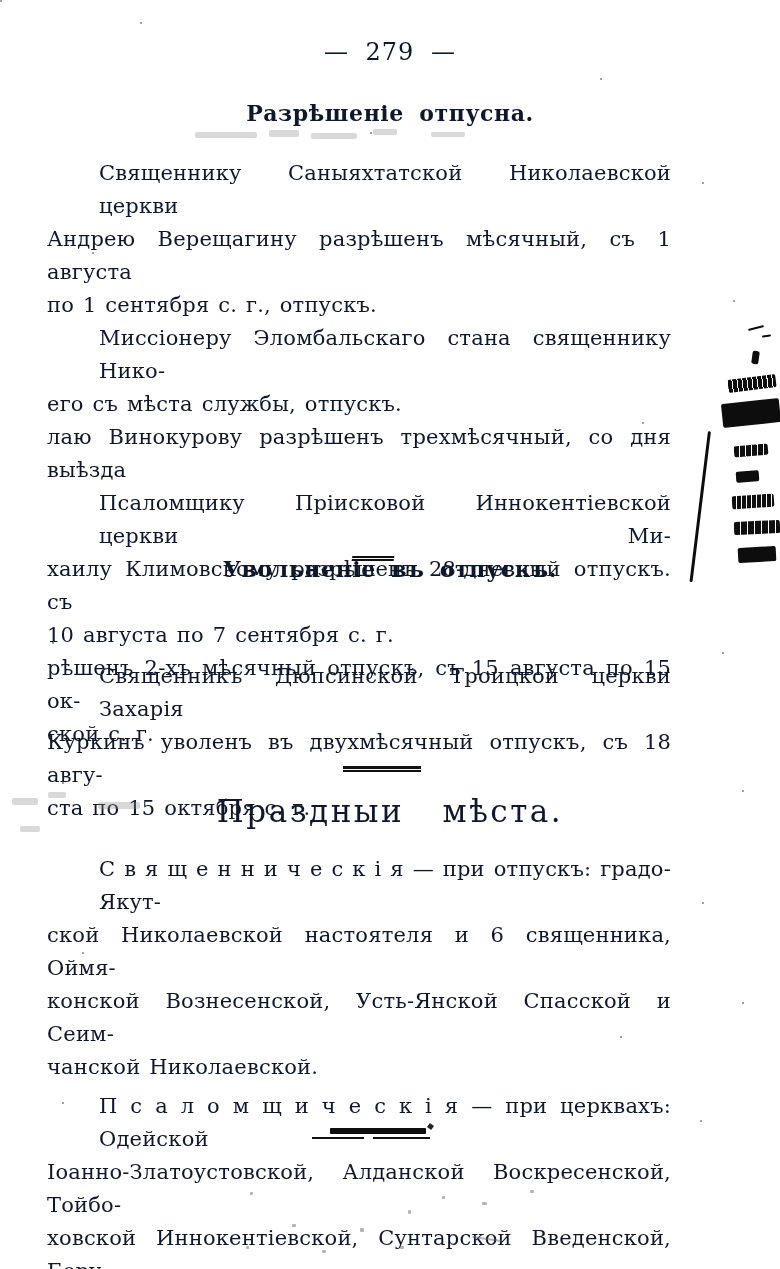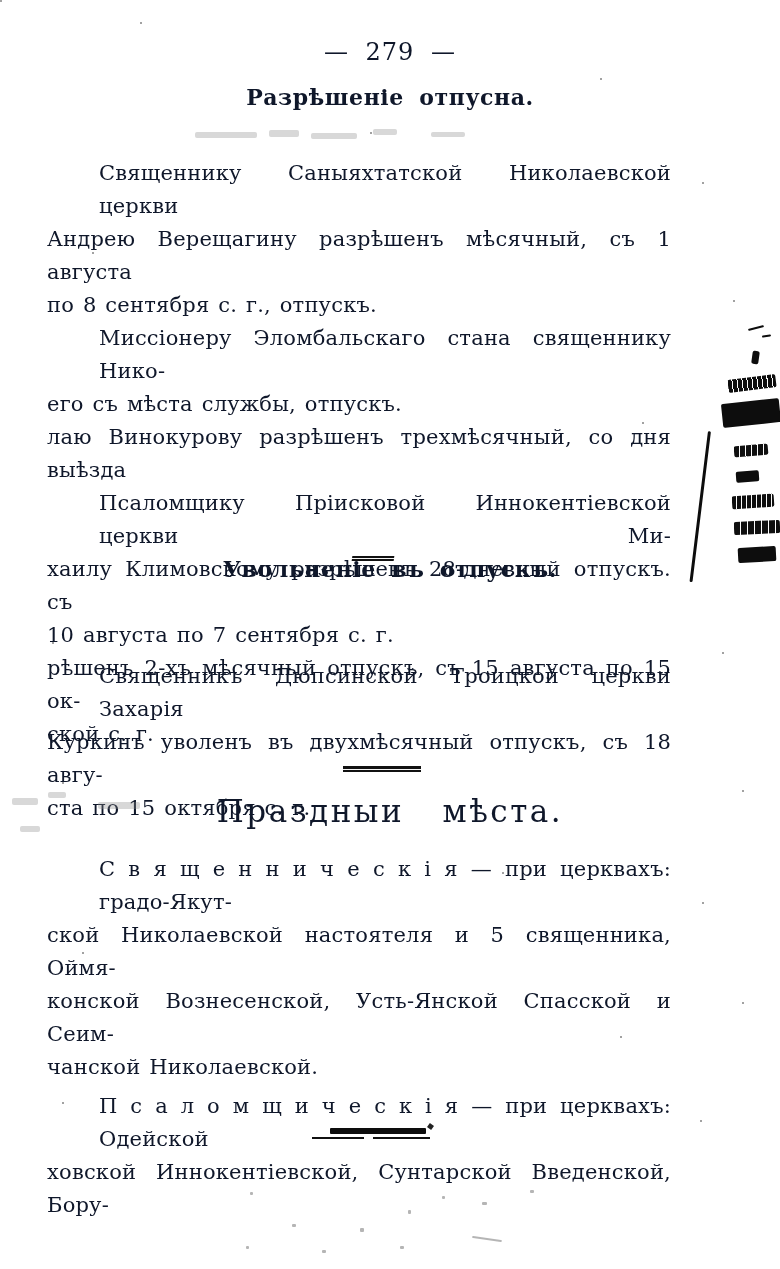--- a/index.html
+++ b/index.html
@@ -9,21 +9,21 @@
     font-family:"DejaVu Serif","Liberation Serif",serif;
   }
   .pagenum{
     position:absolute;top:38px;left:0;width:780px;text-align:center;
     font-size:24px;letter-spacing:1px;word-spacing:8px;
   }
   .h-bold{
     position:absolute;left:0;width:780px;margin:0;text-align:center;
     font-size:22px;font-weight:bold;letter-spacing:.6px;word-spacing:7px;
   }
-  .h1{top:84px;}
+  .h1{top:100px;}
   .h2{top:556px;}
   .h-display{
     position:absolute;top:793px;left:0;width:780px;margin:0;text-align:center;
     font-size:31px;font-weight:400;letter-spacing:2.5px;word-spacing:26px;
   }
   .body{position:absolute;left:47px;width:624px;}
   .b1{top:157px;}
   .b2{top:660px;}
   .b3{top:853px;}
   .p7{margin-top:6px;}
@@ -99,21 +99,21 @@
     <span class="bar s1"></span>
     <span class="bar s2"></span>
     <span class="bar s3"></span>
     <span class="bar s4"></span>
     <span class="bar s5"></span>
   </div>
 
   <div class="body b1">
     <div class="ln ind j">Священнику Саныяхтатской Николаевской церкви</div>
     <div class="ln j">Андрею Верещагину разрѣшенъ мѣсячный, съ 1 августа</div>
-    <div class="ln last">по 8 сентября с. г., отпускъ.</div>
+    <div class="ln last">по 1 сентября с. г., отпускъ.</div>
     <div class="ln ind j">Миссіонеру Эломбальскаго стана священнику Нико-</div>
     <div class="ln last">его съ мѣста службы, отпускъ.</div>
     <div class="ln j">лаю Винокурову разрѣшенъ трехмѣсячный, со дня выѣзда</div>
     <div class="ln ind j">Псаломщику Пріисковой Иннокентіевской церкви Ми-</div>
     <div class="ln j">хаилу Климовскому разрѣшенъ 28-дневный отпускъ. съ</div>
     <div class="ln last">10 августа по 7 сентября с. г.</div>
     <div class="ln j">рѣшенъ 2-хъ мѣсячный отпускъ, съ 15 августа по 15 ок-</div>
     <div class="ln last">ской с. г.</div>
   </div>
 
@@ -132,26 +132,27 @@
   <div class="smudge sm-h3">
     <span class="bar s1"></span>
     <span class="bar s2"></span>
     <span class="bar s3"></span>
     <span class="bar s4"></span>
   </div>
 
   <h2 class="h-display">Праздныи мѣста.</h2>
 
   <div class="body b3">
-    <div class="ln ind j">С в я щ е н н и ч е с к і я — при церквахъ: градо-Якут-</div>
-    <div class="ln j">ской Николаевской настоятеля и 5 священника, Оймя-</div>
+    <div class="ln ind j">С в я щ е н н и ч е с к і я — при отпускъ: градо-Якут-</div>
+    <div class="ln j">ской Николаевской настоятеля и 6 священника, Оймя-</div>
     <div class="ln j">конской Вознесенской, Усть-Янской Спасской и Сеим-</div>
     <div class="ln last">чанской Николаевской.</div>
     <div class="p7">
       <div class="ln ind j">П с а л о м щ и ч е с к і я — при церквахъ: Одейской</div>
+      <div class="ln j">Іоанно-Златоустовской, Алданской Воскресенской, Тойбо-</div>
       <div class="ln j">ховской Иннокентіевской, Сунтарской Введенской, Бору-</div>
 
     </div>
   </div>
 
   <div class="rule3-wrap">
     <span class="rule3-a"></span>
     <span class="rule3-b"></span>
     <span class="rule3-x"></span>
   </div>

